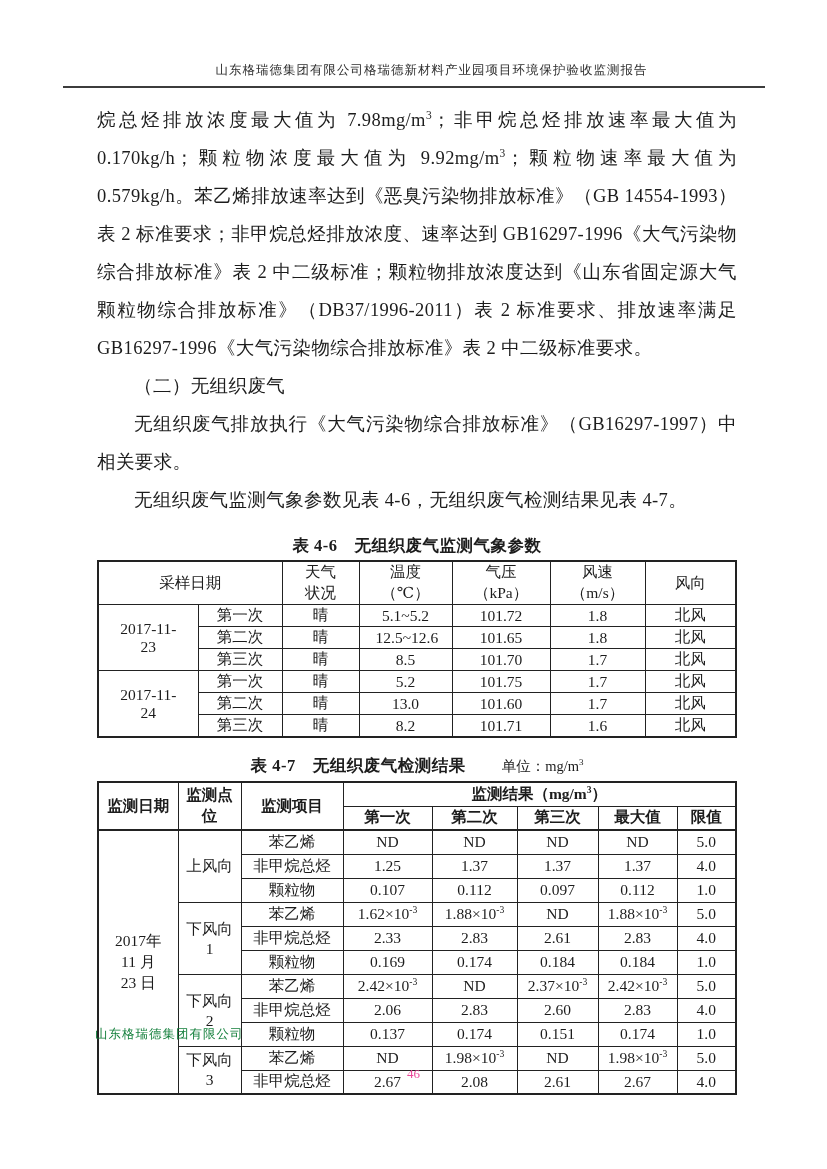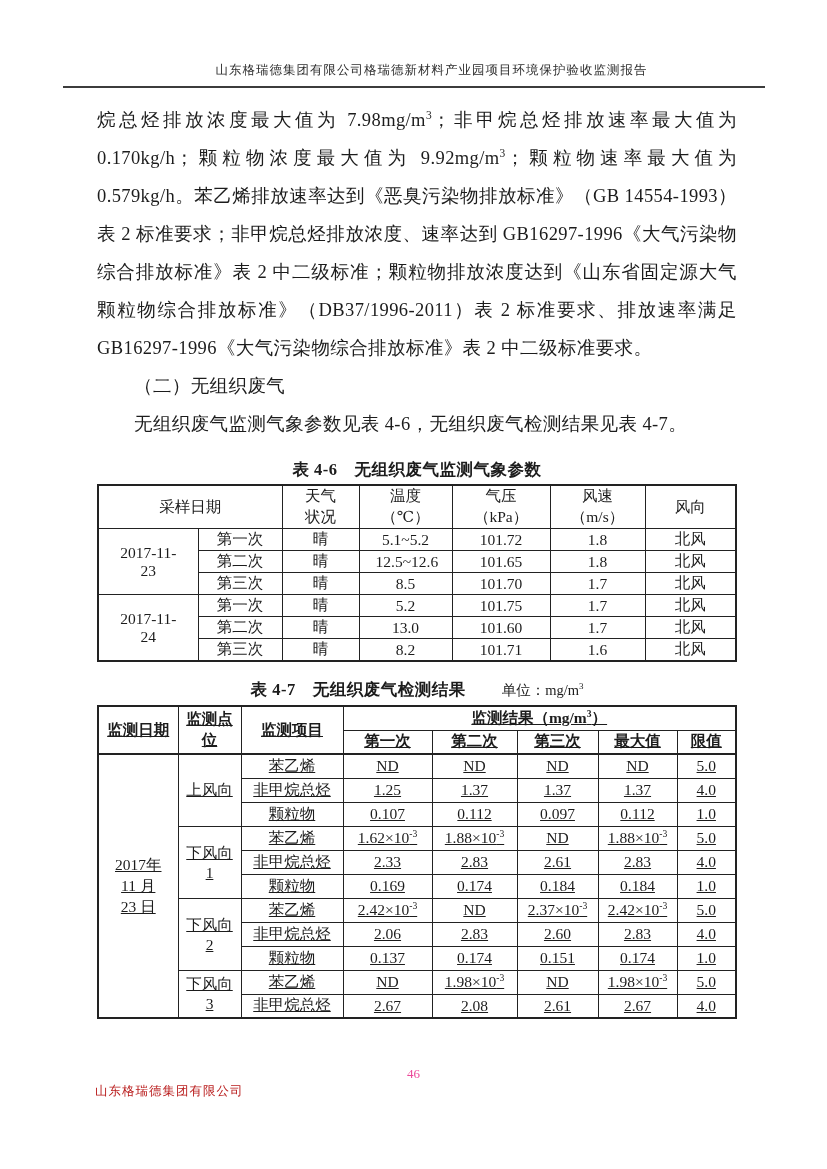--- a/index.html
+++ b/index.html
@@ -23,45 +23,46 @@
 
   
   .tbl-title { margin-top:16px; text-align:center; font-weight:bold; font-size:16.5px; letter-spacing:0.5px; }
   table { border-collapse:collapse; width:100%; table-layout:fixed; }
   td { overflow:hidden; }
   .t46 { margin-top:3px; border:2px solid #222; }
   .t46 td { border:1px solid #222; font-size:15.5px; height:19px; text-align:center; vertical-align:middle; padding:0 16px; }
   .t47-caption { margin-top:17px; display:flex; justify-content:center; align-items:baseline; gap:36px; }
   .t47-caption .cap { font-weight:bold; font-size:16.5px; letter-spacing:0.5px; }
   .t47-caption .unit { font-size:14.5px;text-align:center; }
-  .t47 { margin-top:4px; border:2px solid #222;text-decoration:underline; }
+  .t47 { margin-top:4px; border:2px solid #222; }
   .t47 td { border:1px solid #222; font-size:15.5px; height:24px; text-align:center; vertical-align:middle; padding:0 2px; }
   .t47 tr.hd td { font-weight:bold; }
   .t47 td.hb { border-bottom:2px solid #222; }
   .pre { white-space:pre-line; }
   sup { font-size:62%; vertical-align:super; line-height:0; }
 
   
   .pgnum { position:absolute; left:0; right:0; top:1066px; text-align:center; font-size:13px; color:#ec4899; }
-  .company { position:absolute; left:95px; top:1083px; font-size:12.5px; letter-spacing:1px; color:#b91c1c; }
+  .company { position:absolute; left:95px; top:1026px; font-size:12.5px; letter-spacing:1px; color:#15803d; }
 </style>
 </head>
 <body>
 
 <div class="page">
 
   <div class="hdr">
     <div class="hdr-title">山东格瑞德集团有限公司格瑞德新材料产业园项目环境保护验收监测报告</div>
     <div class="hdr-rule"></div>
   </div>
 
   <div class="content">
 
     <p class="bp first">烷总烃排放浓度最大值为 7.98mg/m<sup>3</sup>；非甲烷总烃排放速率最大值为 0.170kg/h；颗粒物浓度最大值为 9.92mg/m<sup>3</sup>；颗粒物速率最大值为 0.579kg/h。苯乙烯排放速率达到《恶臭污染物排放标准》（GB 14554-1993）表 2 标准要求；非甲烷总烃排放浓度、速率达到 GB16297-1996《大气污染物综合排放标准》表 2 中二级标准；颗粒物排放浓度达到《山东省固定源大气颗粒物综合排放标准》（DB37/1996-2011）表 2 标准要求、排放速率满足 GB16297-1996《大气污染物综合排放标准》表 2 中二级标准要求。</p>
     <p class="bp ind">（二）无组织废气</p>
+    <p class="bp ind">无组织废气排放执行《大气污染物综合排放标准》（GB16297-1997）中相关要求。</p>
     <p class="bp ind">无组织废气监测气象参数见表 4-6，无组织废气检测结果见表 4-7。</p>
 
     <div class="tbl-title">表 4-6　无组织废气监测气象参数</div>
 
     <table class="t46">
       <colgroup>
         <col style="width:100px">
         <col style="width:84px">
         <col style="width:77px">
         <col style="width:93px">

